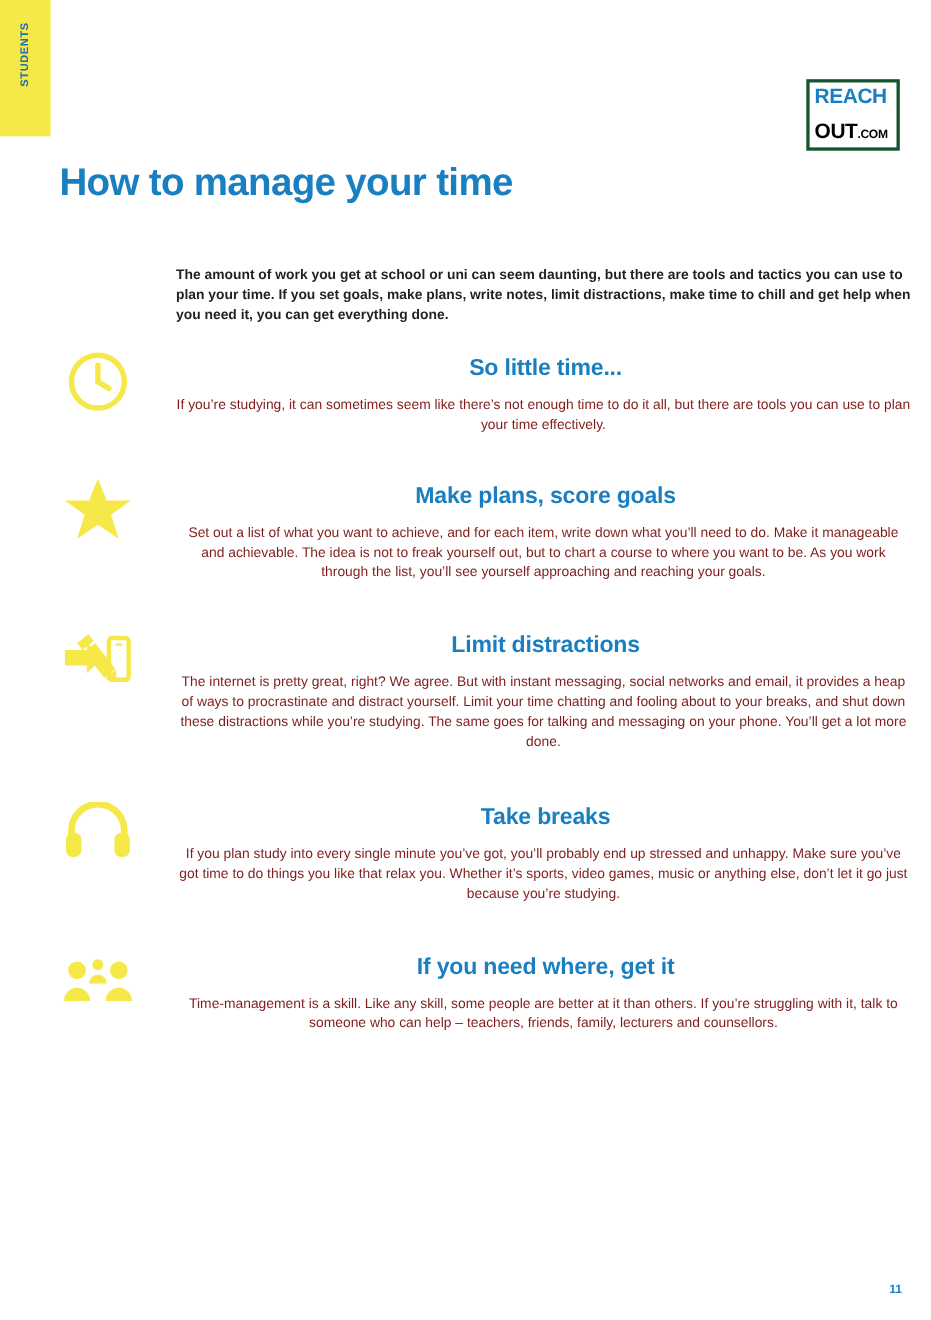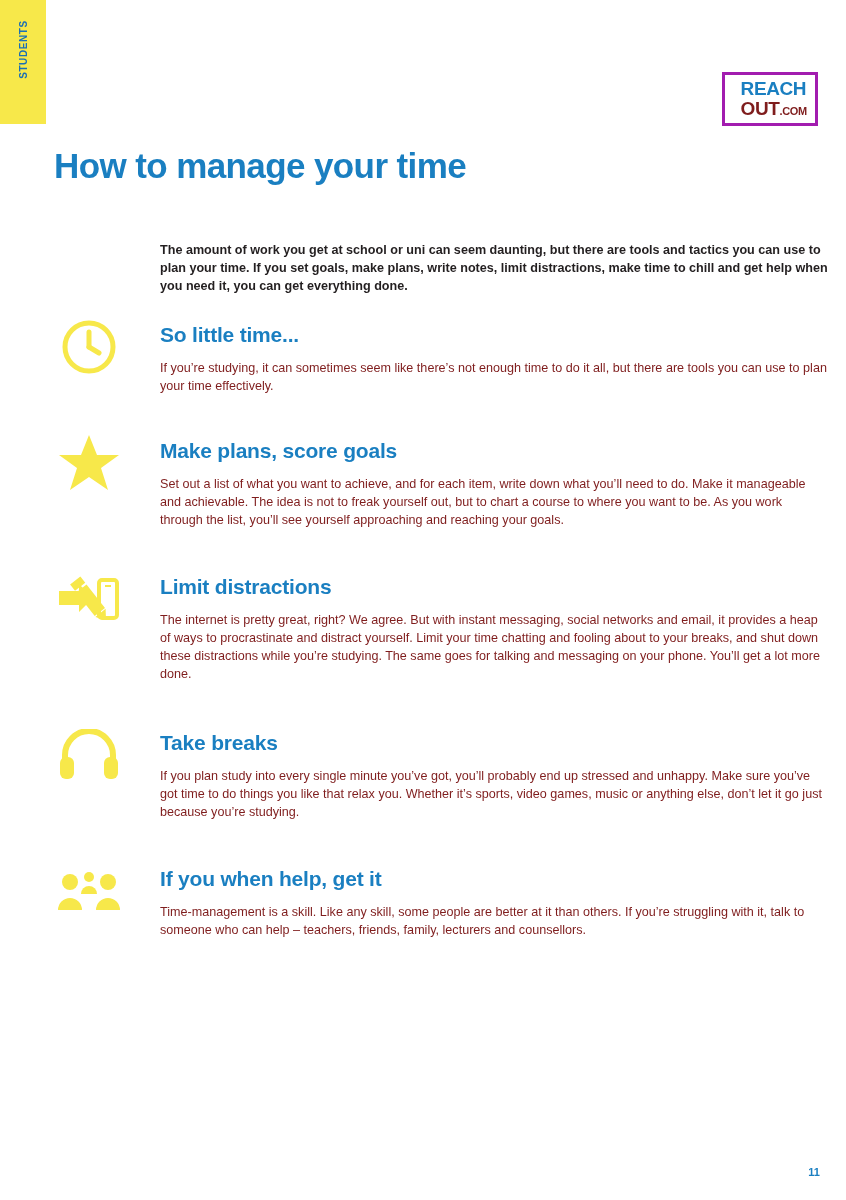--- a/index.html
+++ b/index.html
@@ -36,38 +36,38 @@
     font-weight: bold;
     letter-spacing: 0.6px;
     color: #1a6fb5;
   }
 
   
   .logo {
     position: absolute;
     right: 28px;
     top: 72px;
-    border: 3px solid #a21caf;
-    padding: 4px 8px 5px 16px;
+    border: 3px solid #14532d;
+    padding: 4px 8px 5px 5px;
     line-height: 1;
   }
   .logo .l1 {
     display: block;
     font-size: 19px;
     font-weight: bold;
     color: #1a7fc1;
     letter-spacing: -0.4px;
   }
   .logo .l2 {
     display: block;
     font-size: 19px;
     font-weight: bold;
-    color: #7f1d1d;
+    color: #000000;
     letter-spacing: -0.4px;
-    margin-top: 1px;
+    margin-top: 12px;
   }
   .logo .dotcom {
     font-size: 11px;
     font-weight: bold;
     letter-spacing: -0.3px;
   }
 
   
   .page-title {
     position: absolute;
@@ -91,20 +91,21 @@
     line-height: 18px;
     color: #231f20;
     margin-bottom: 28px;
     width: 670px;
     font-weight: bold;
   }
 
   .section {
     position: relative;
     margin-bottom: 22px;
+    text-align: center;
   }
   .section h2 {
     margin: 0 0 12px 0;
     font-size: 21px;
     font-weight: bold;
     color: #1a7fc1;
     letter-spacing: -0.2px;
   }
   .section p {
     margin: 0;
@@ -216,19 +217,19 @@
     <div class="icon-slot">
       <svg width="64" height="46" viewBox="0 0 64 46" aria-hidden="true">
         <circle cx="13" cy="14" r="8" fill="#f7e84a"></circle>
         <path d="M1 42 A12 12 0 0 1 25 42 Z" fill="#f7e84a"></path>
         <circle cx="51" cy="14" r="8" fill="#f7e84a"></circle>
         <path d="M39 42 A12 12 0 0 1 63 42 Z" fill="#f7e84a"></path>
         <circle cx="32" cy="9" r="5" fill="#f7e84a"></circle>
         <path d="M24 26 A8 8 0 0 1 40 26 Z" fill="#f7e84a"></path>
       </svg>
     </div>
-    <h2>If you when help, get it</h2>
+    <h2>If you need where, get it</h2>
     <p>Time-management is a skill. Like any skill, some people are better at it than others. If you’re struggling with it, talk to someone who can help – teachers, friends, family, lecturers and counsellors.</p>
   </div>
 
 </div>
 
 <div class="page-number">11</div>
 
 </body></html>

